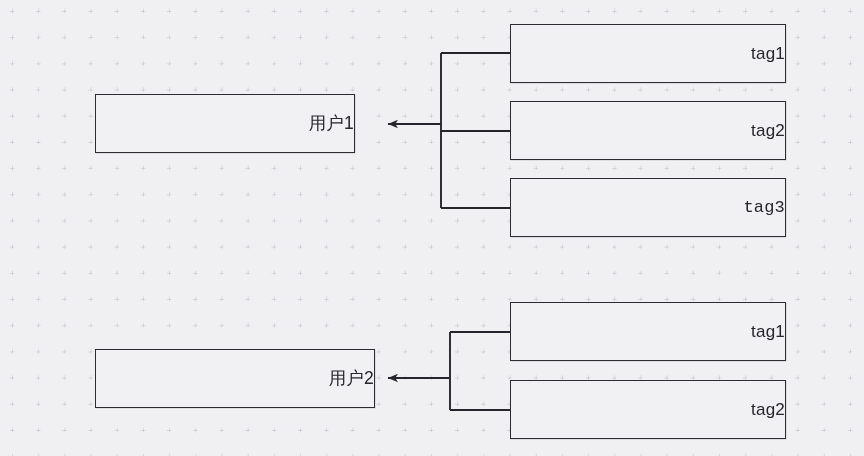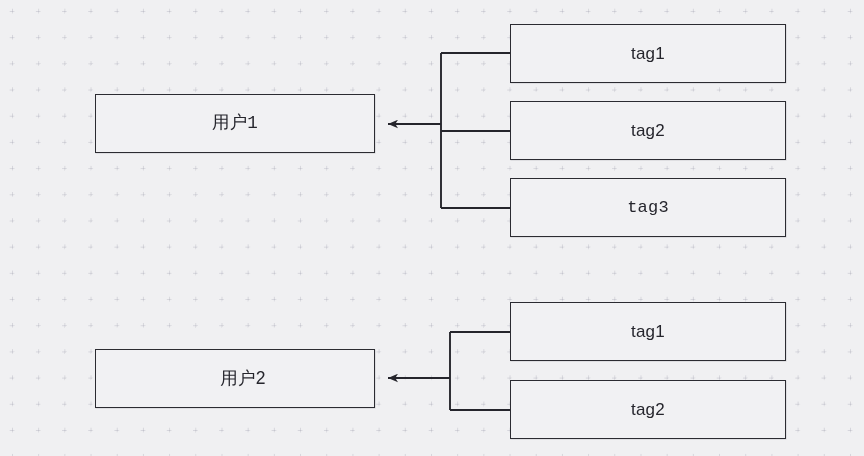--- a/index.html
+++ b/index.html
@@ -50,21 +50,21 @@
     pointer-events: none;
   }
 
   .node {
     position: absolute;
     box-sizing: border-box;
     background: #f1f1f3;
     border: 1.6px solid #2b2b31;
     display: flex;
     align-items: center;
-    justify-content: center;
+    justify-content: flex-end;
     color: #22222a;
     box-shadow: 0.5px 0.5px 0 rgba(120,120,130,0.30);
   }
 
   .node-label {
     font-size: 17px;
     line-height: 1;
     letter-spacing: 0.2px;
     color: #25252c;
     white-space: nowrap;
@@ -108,21 +108,21 @@
     </g>
 
     <g>
       <path d="M 450 332 L 450 410" fill="none" stroke="#25252c" stroke-width="1.9"></path>
       <path d="M 450 332 L 510 332" fill="none" stroke="#25252c" stroke-width="1.9"></path>
       <path d="M 450 410 L 510 410" fill="none" stroke="#25252c" stroke-width="1.9"></path>
       <path d="M 450 378 L 388 378" fill="none" stroke="#25252c" stroke-width="1.9" marker-end="url(#arrowhead)"></path>
     </g>
   </svg>
 
-  <div class="node node-user" style="left:95px; top:94px; width:280px; height:59px;font-family:Liberation Mono, monospace;">
+  <div class="node node-user" style="left:95px; top:94px; width:260px; height:59px;">
     <span class="node-label">用户1</span>
   </div>
 
   <div class="node node-tag" style="left:510px; top:24px; width:276px; height:59px;">
     <span class="node-label">tag1</span>
   </div>
 
   <div class="node node-tag" style="left:510px; top:101px; width:276px; height:59px;">
     <span class="node-label">tag2</span>
   </div>

